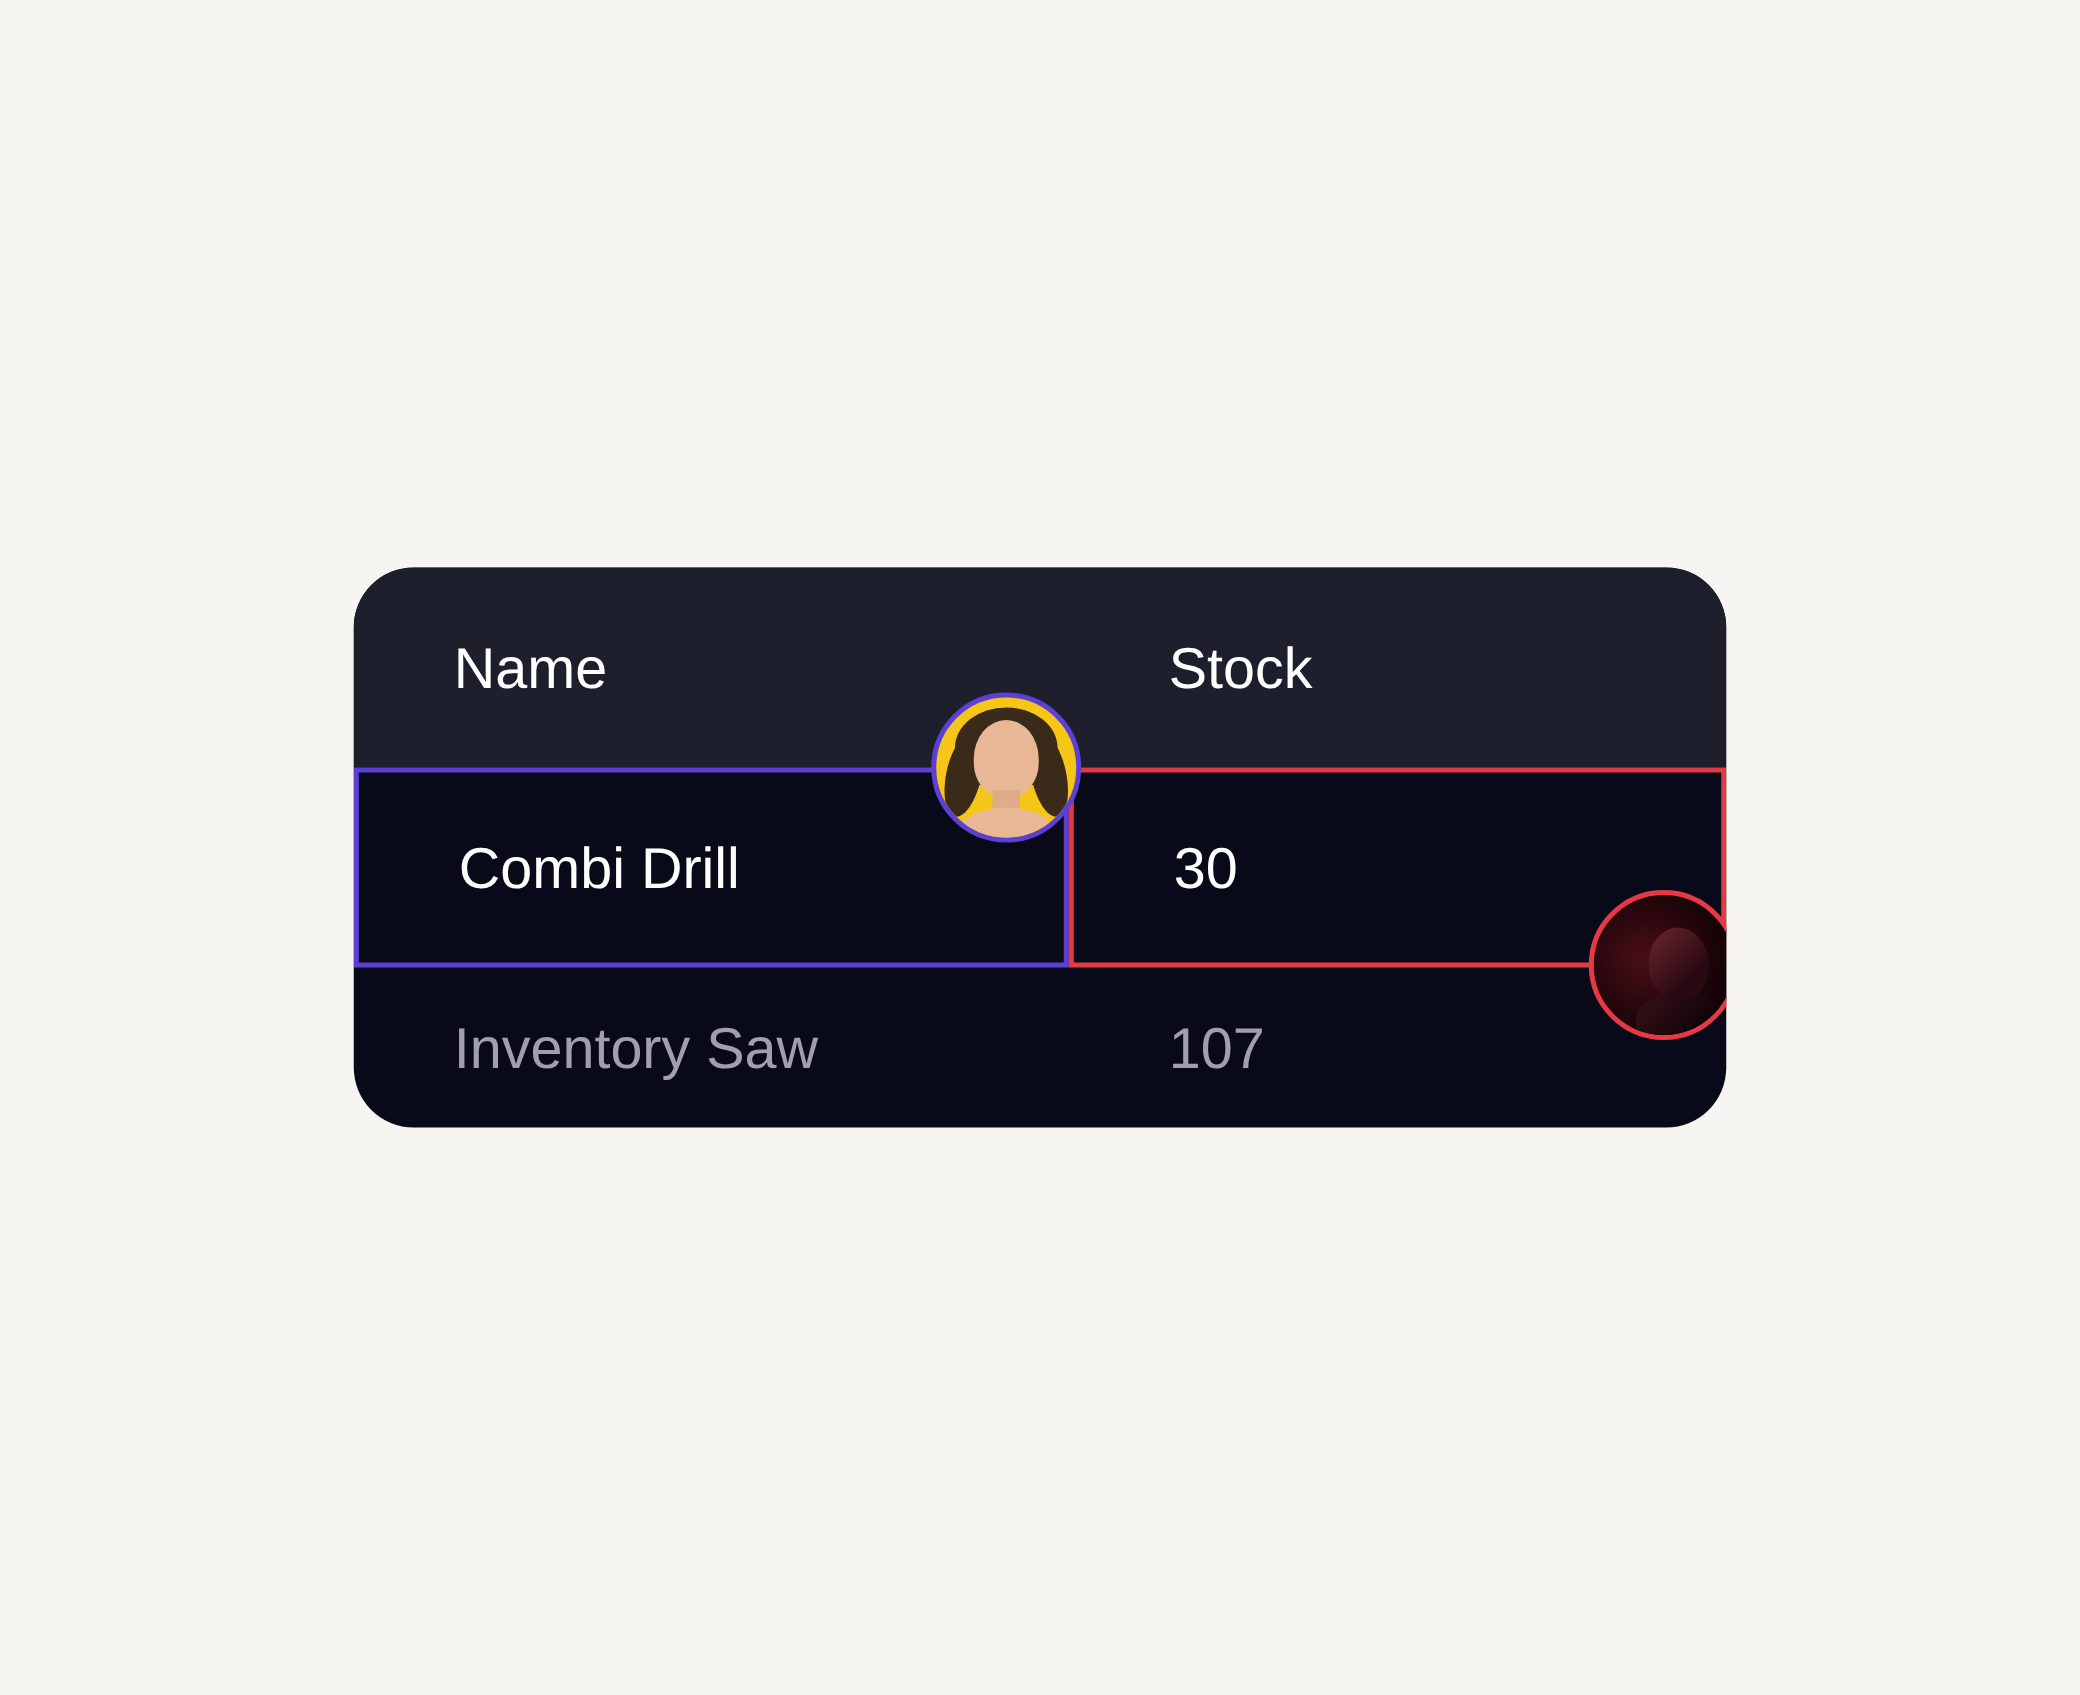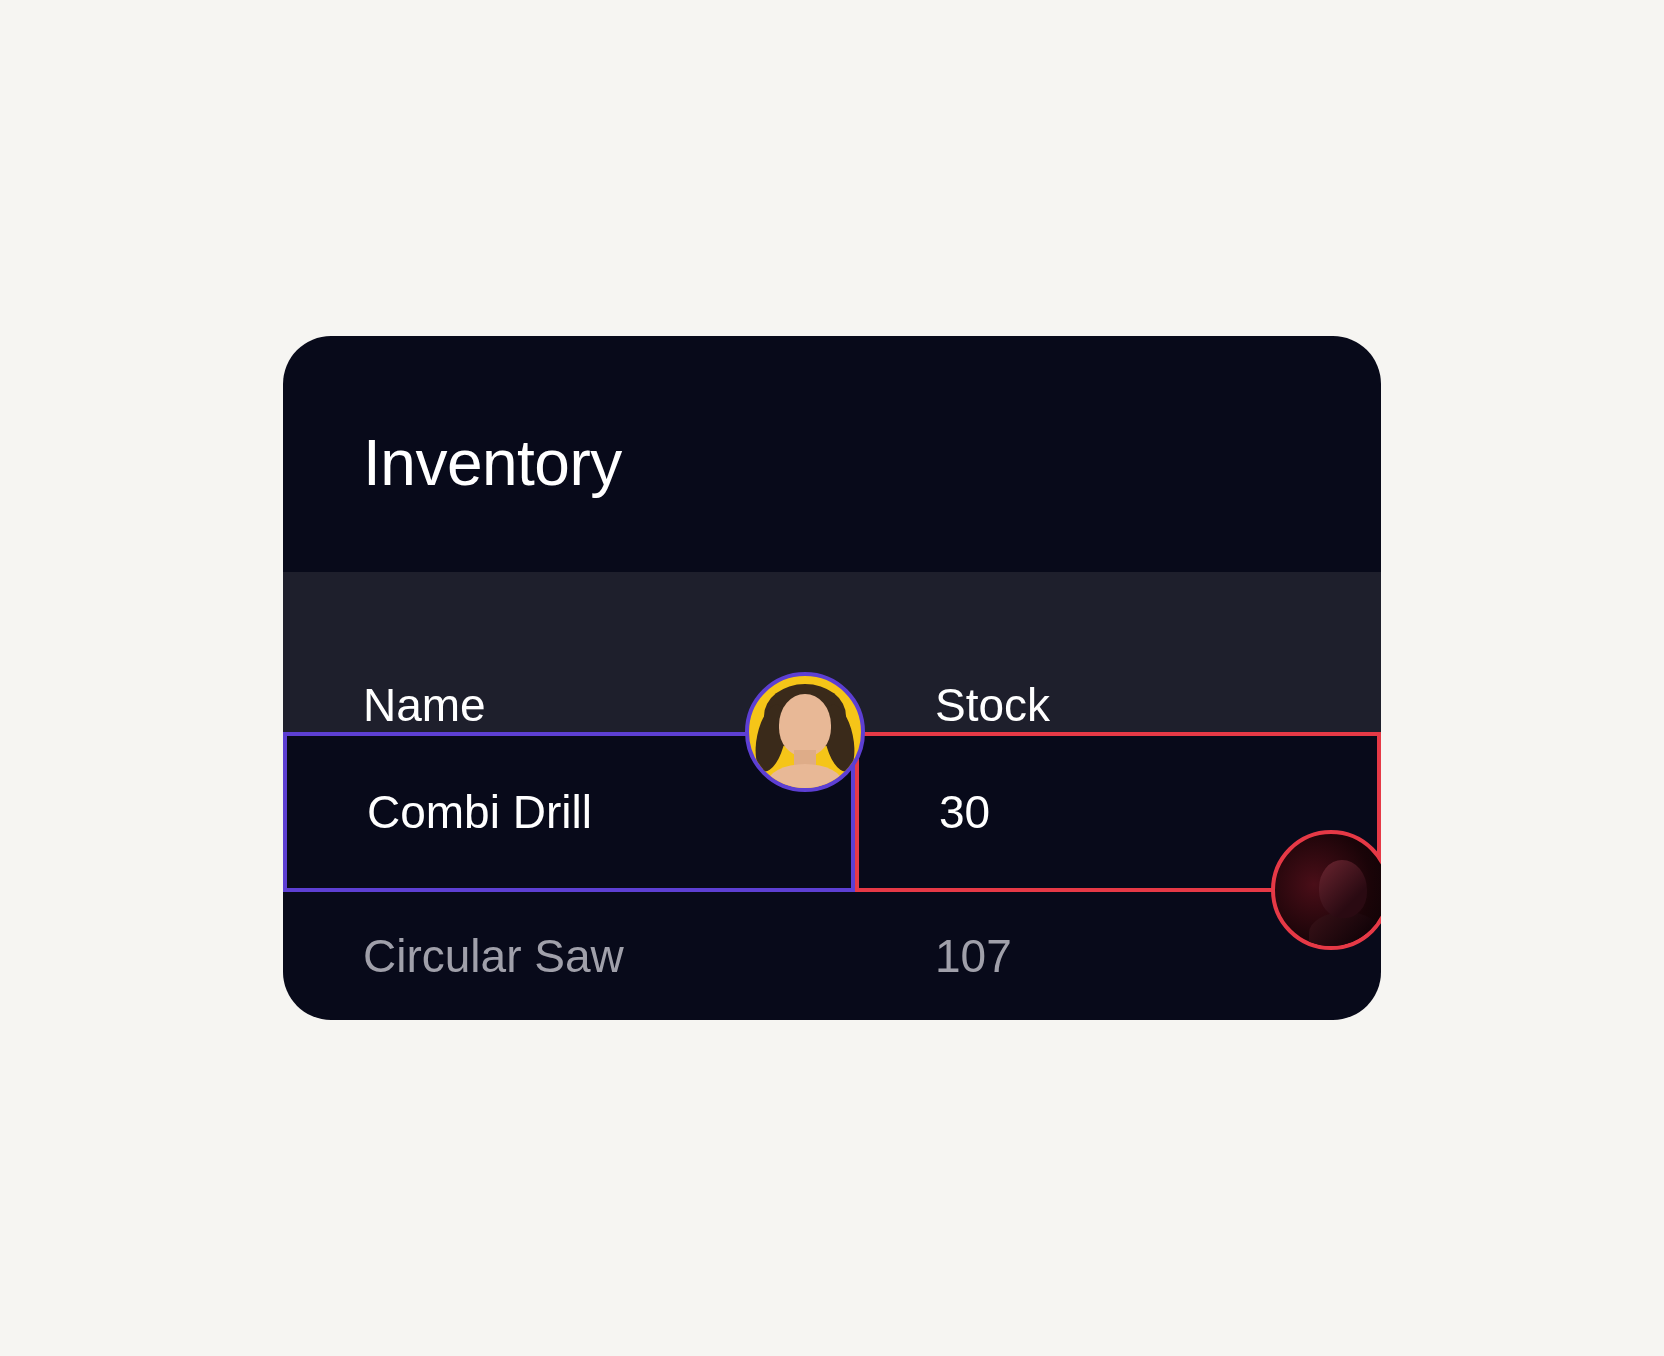--- a/index.html
+++ b/index.html
@@ -38,21 +38,21 @@
     }
 
     .table-header {
       display: flex;
       background: #1e1f2c;
       height: 160px;
     }
 
     .table-header-cell {
       display: flex;
-      align-items: flex-end;
+      align-items: center;
       padding: 0 80px;
     }
 
     .table-header-cell.name-col {
       width: 572px;
     }
 
     .table-header-cell.stock-col {
       width: 526px;
     }
@@ -214,23 +214,20 @@
     }
 
     .row-last {
       height: 128px;
     }
   </style>
 </head>
 <body>
 
 <div class="card">
-  <div class="card-header">
-    <h1 class="card-title">Inventory</h1>
-  </div>
 
   <div class="table-header">
     <div class="table-header-cell name-col">
       <span class="table-header-label">Name</span>
     </div>
     <div class="table-header-cell stock-col">
       <span class="table-header-label">Stock</span>
     </div>
   </div>
 
@@ -250,19 +247,19 @@
       <span class="cell-text">30</span>
       <div class="avatar avatar-2">
         <div class="avatar-2-shoulder"></div>
         <div class="avatar-2-head"></div>
       </div>
     </div>
   </div>
 
   <div class="table-row row-last">
     <div class="table-cell name-col">
-      <span class="cell-text dimmed">Circular Saw</span>
+      <span class="cell-text dimmed">Inventory Saw</span>
     </div>
     <div class="table-cell stock-col">
       <span class="cell-text dimmed">107</span>
     </div>
   </div>
 </div>
 
 </body></html>

